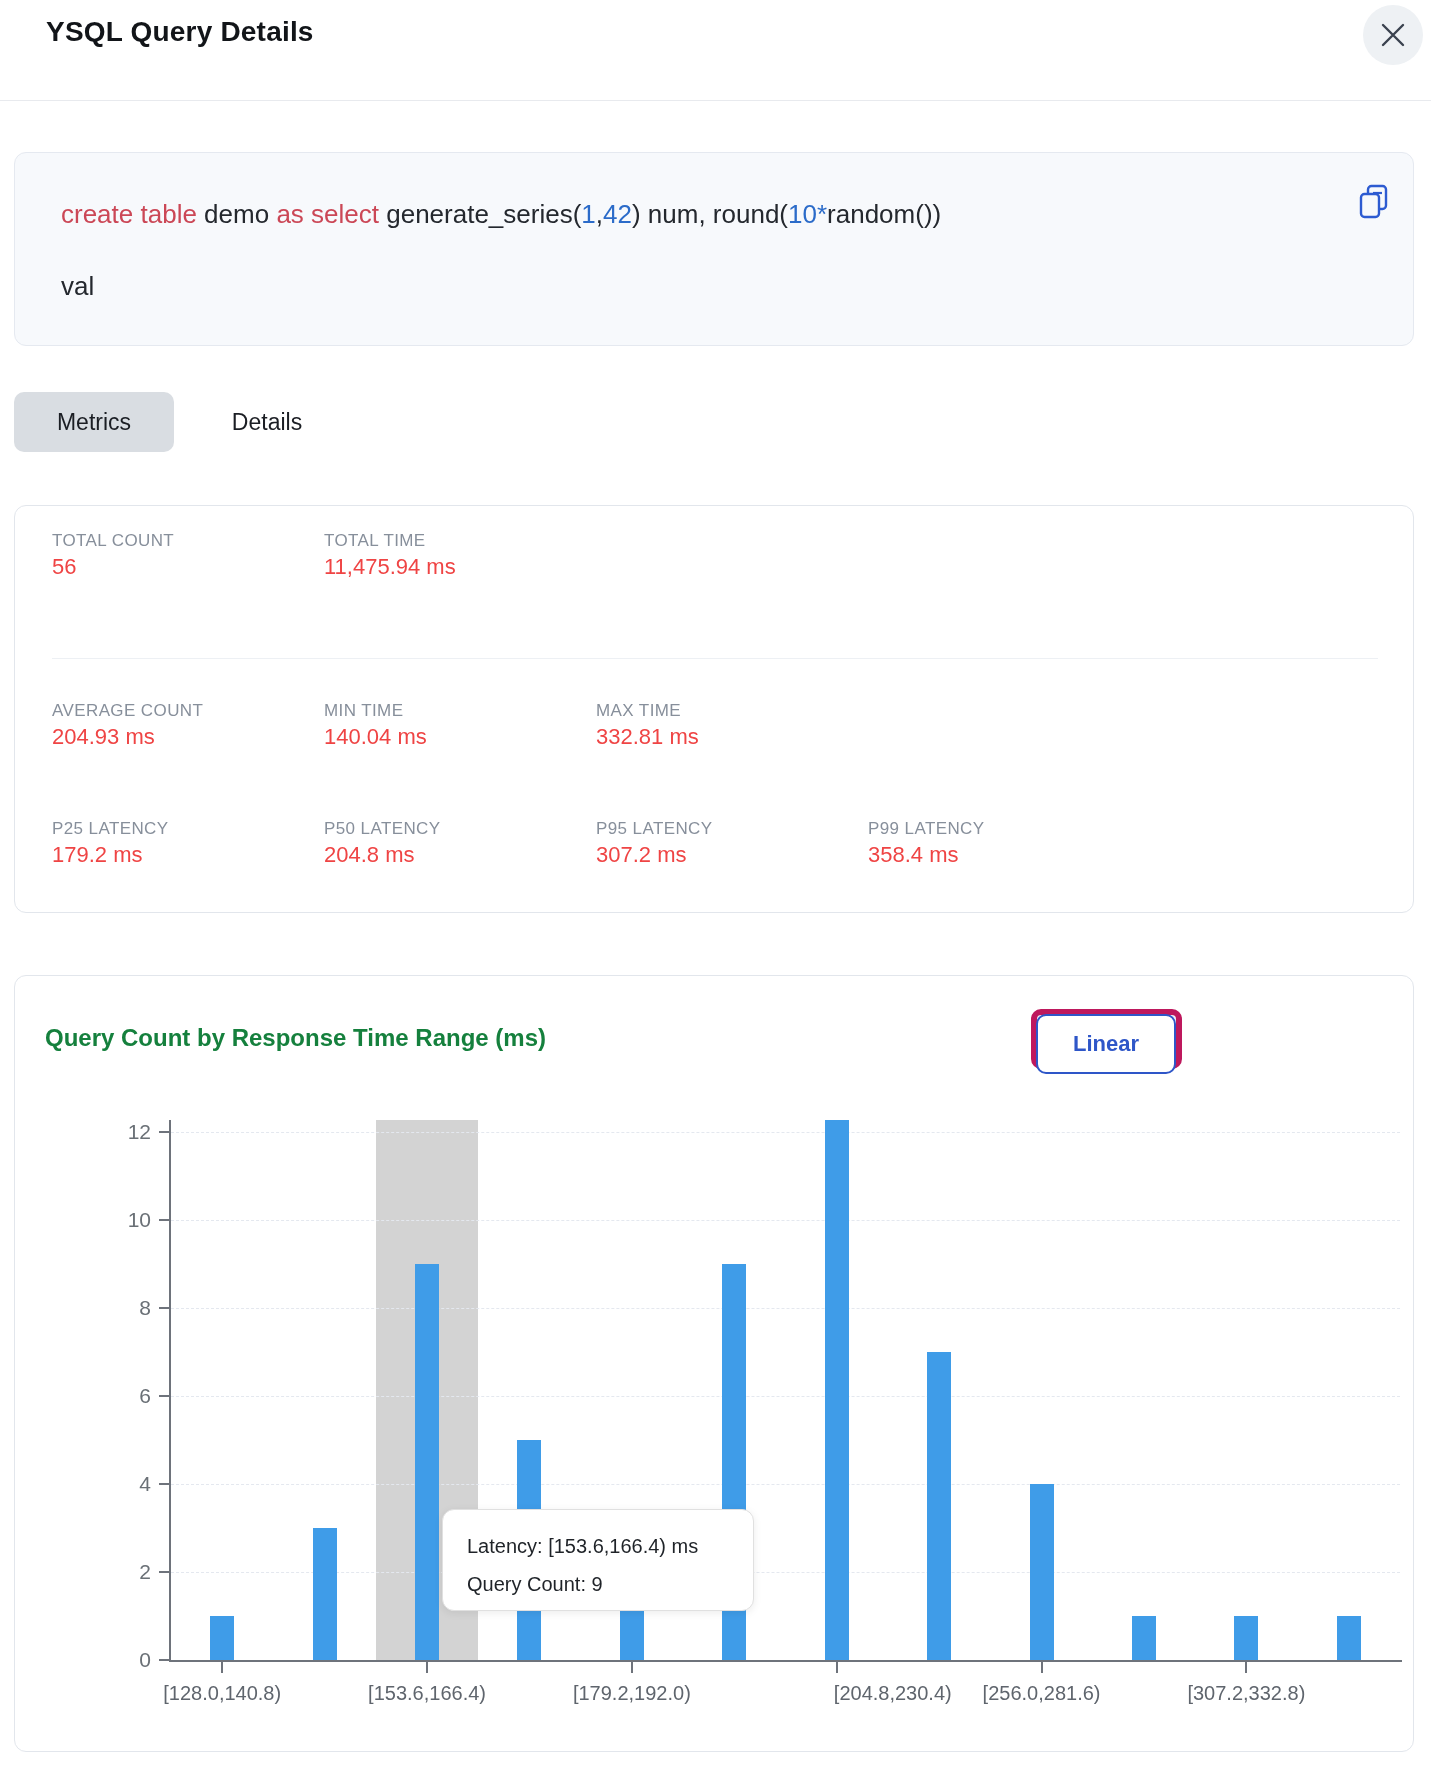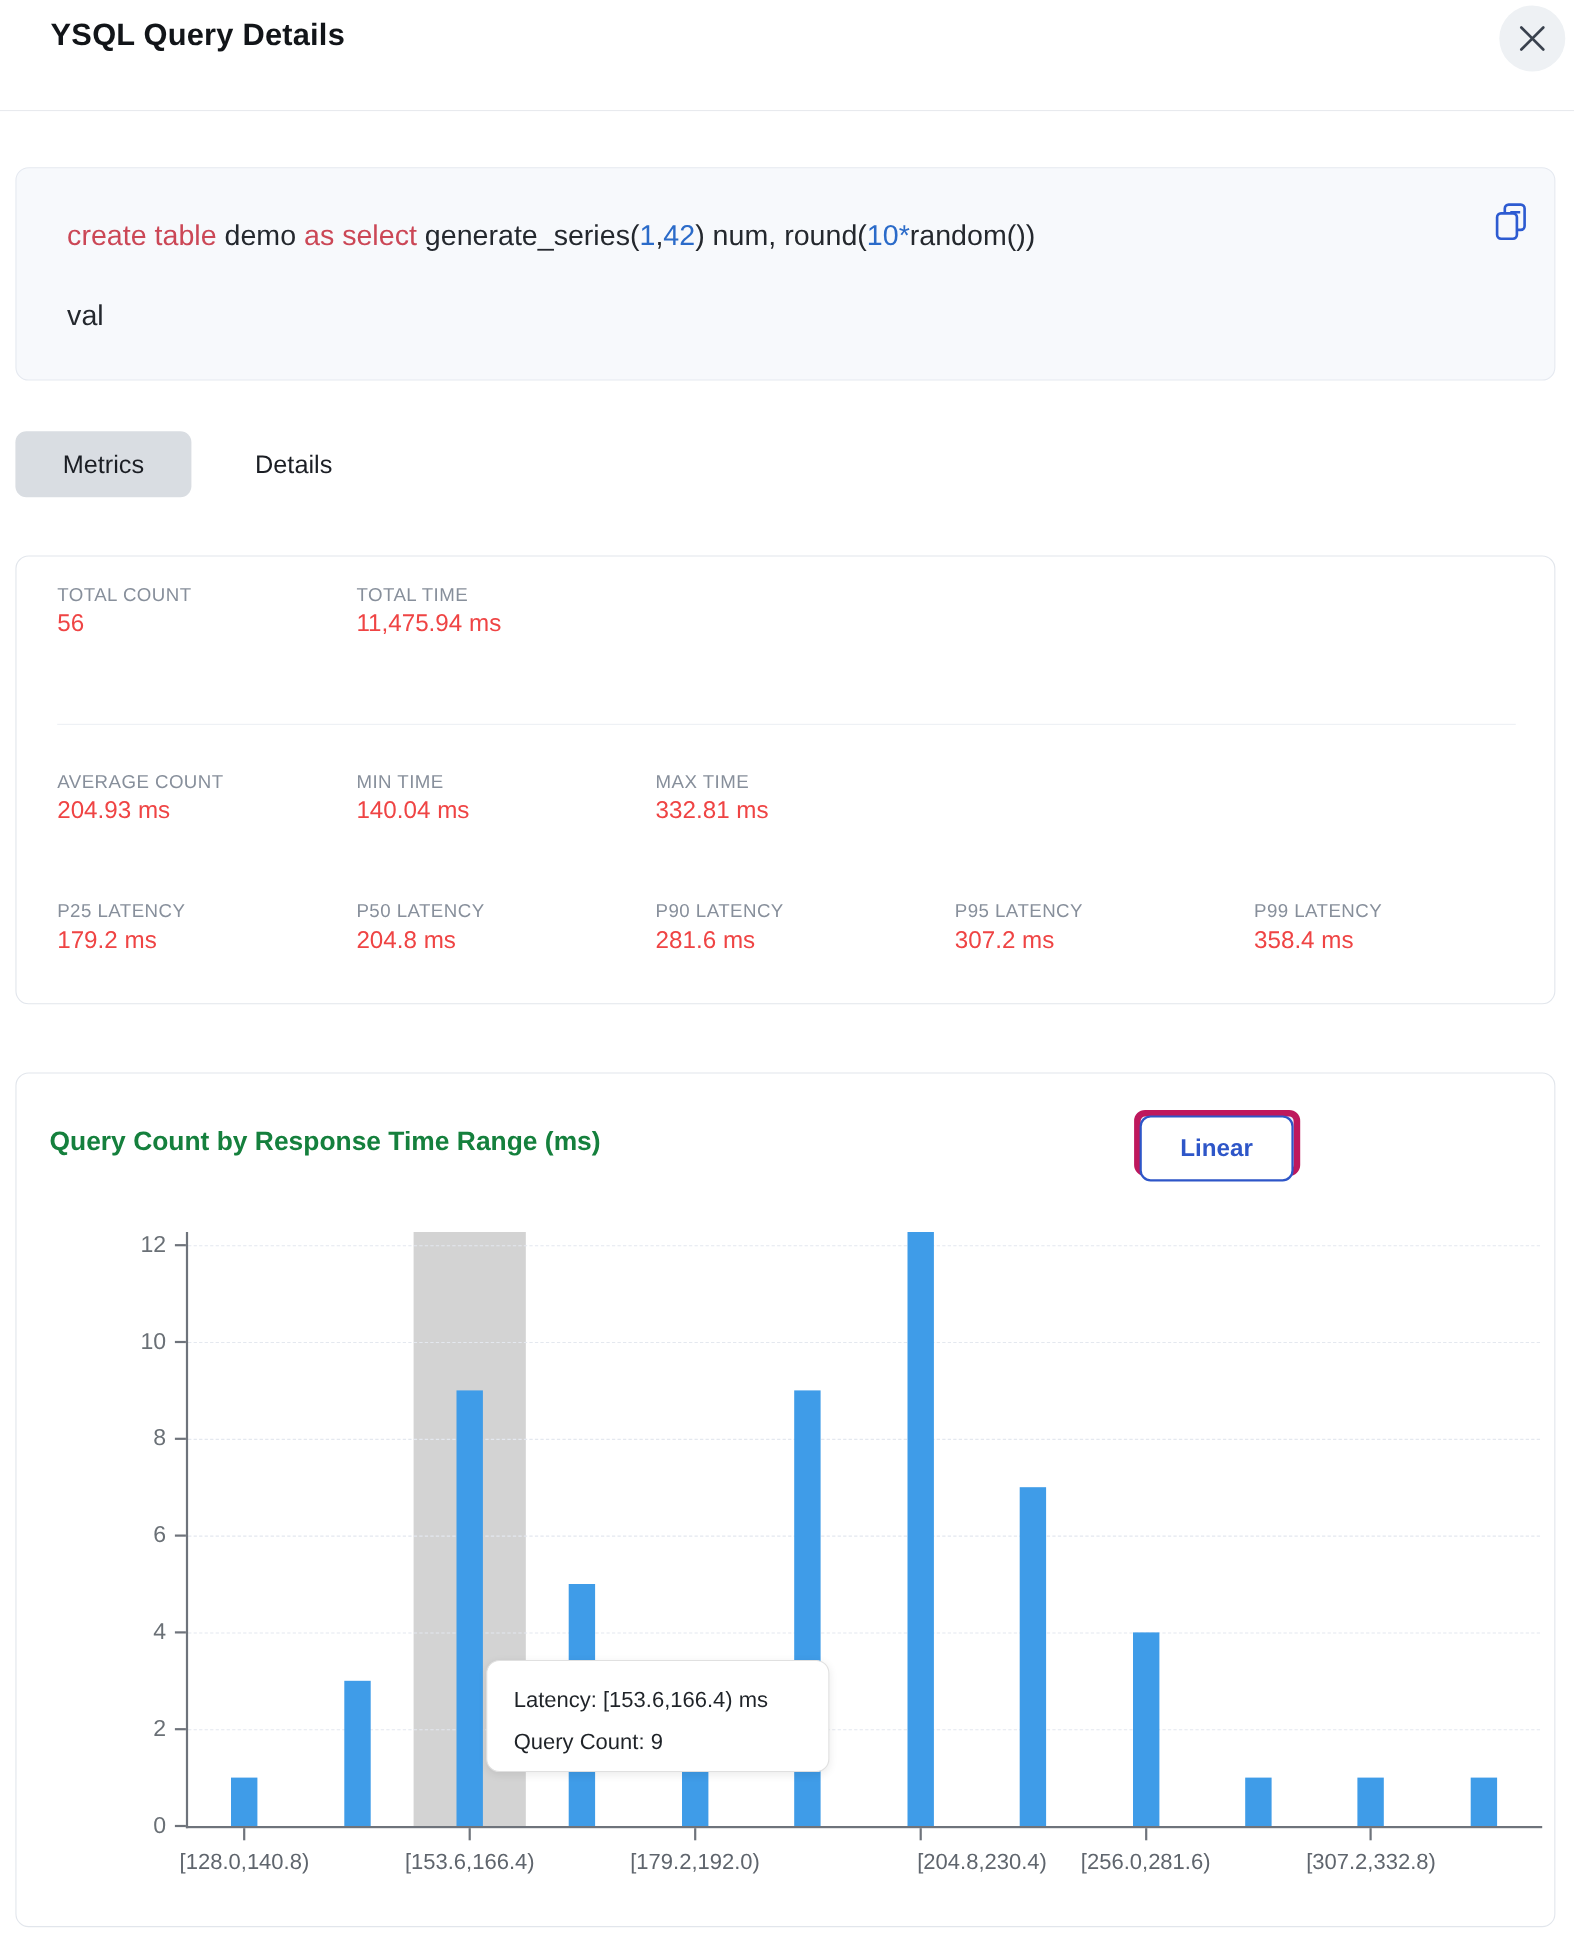--- a/index.html
+++ b/index.html
@@ -131,24 +131,20 @@
       </div>
     </div>
     <div class="m-row m-row-3">
       <div class="m-cell">
         <div class="m-label">P25 LATENCY</div>
         <div class="m-value">179.2 ms</div>
       </div>
       <div class="m-cell">
         <div class="m-label">P50 LATENCY</div>
         <div class="m-value">204.8 ms</div>
-      </div>
-      <div class="m-cell">
-        <div class="m-label">P90 LATENCY</div>
-        <div class="m-value">281.6 ms</div>
       </div>
       <div class="m-cell">
         <div class="m-label">P95 LATENCY</div>
         <div class="m-value">307.2 ms</div>
       </div>
       <div class="m-cell">
         <div class="m-label">P99 LATENCY</div>
         <div class="m-value">358.4 ms</div>
       </div>
     </div>

